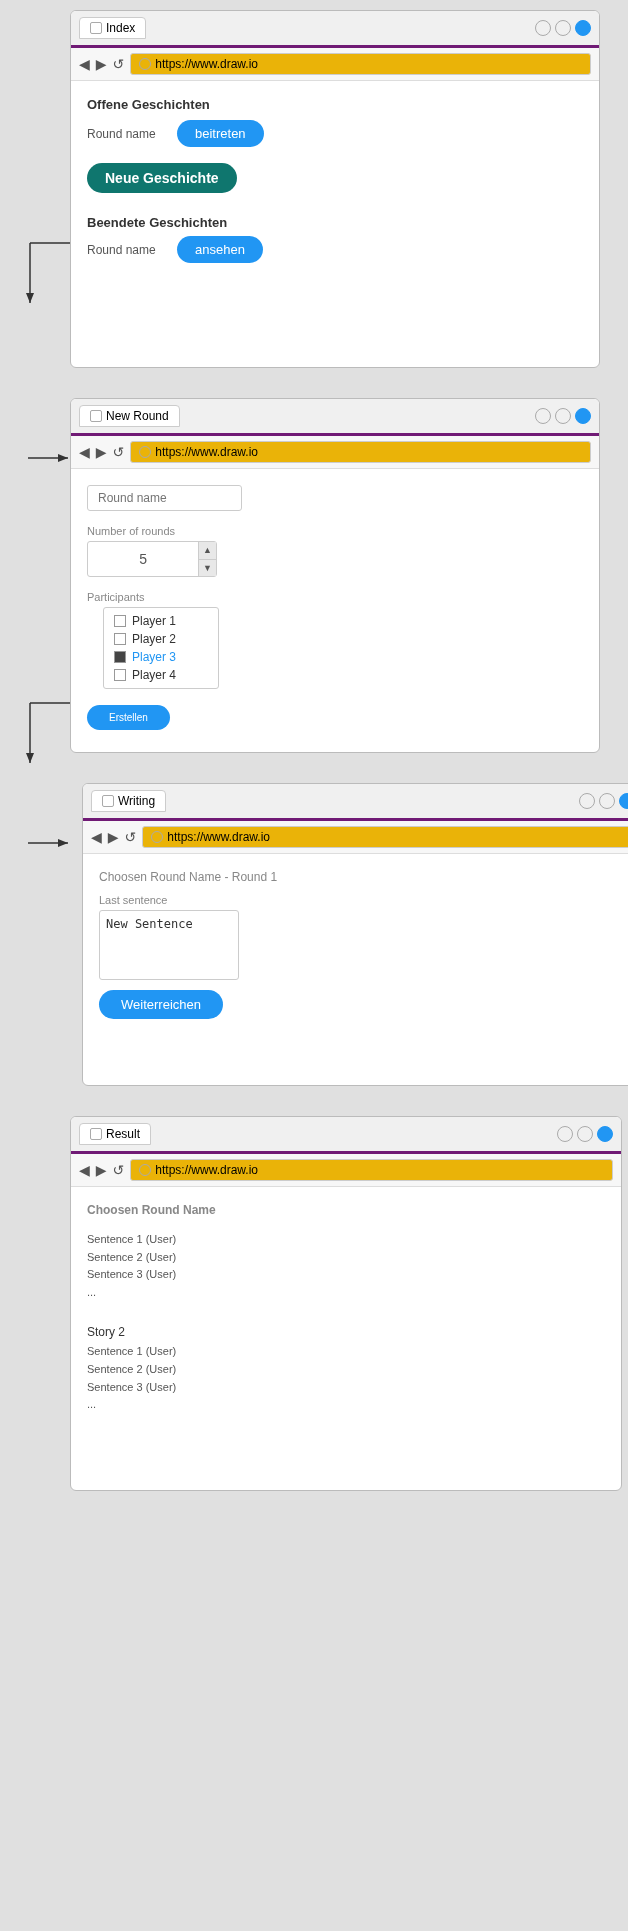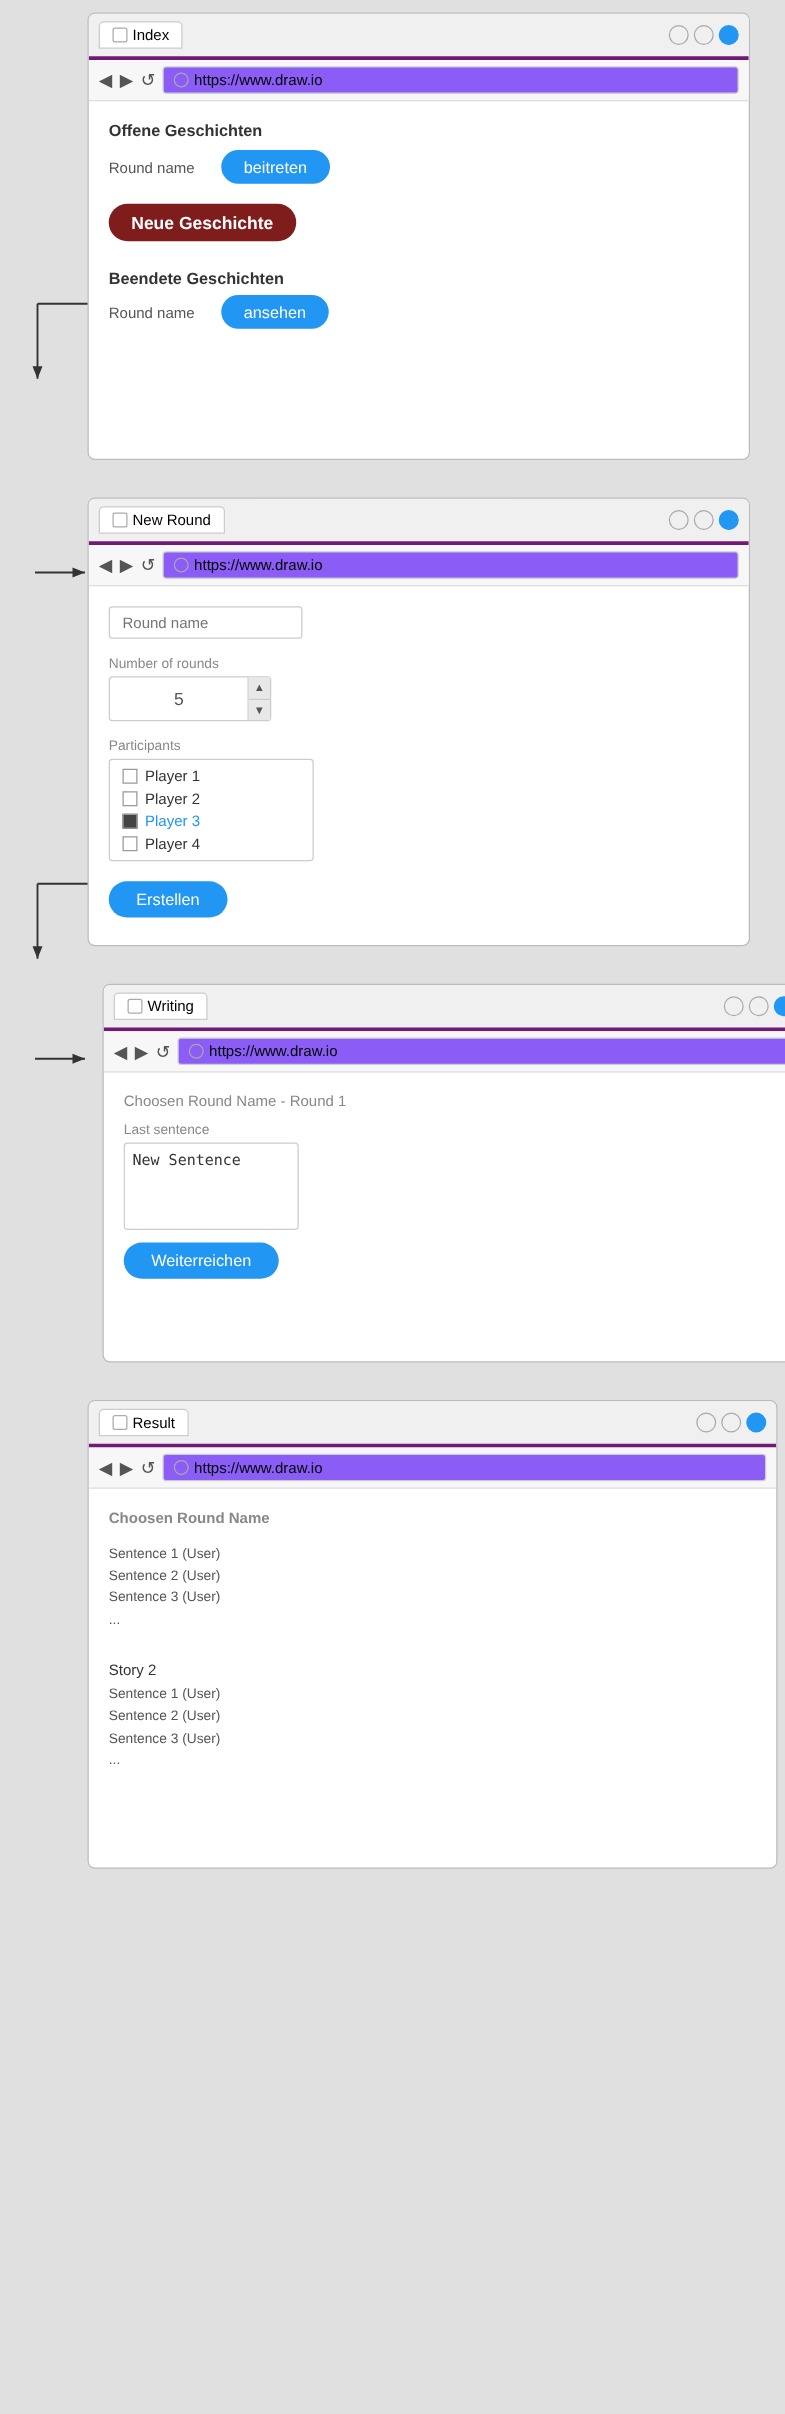--- a/index.html
+++ b/index.html
@@ -80,21 +80,21 @@
       background: none;
       border: none;
     }
 
     .url-bar {
       flex: 1;
       border: 1px solid #ccc;
       border-radius: 3px;
       padding: 3px 8px;
       font-size: 12px;
-      background: #8b5cf6;
+      background: #eab308;
       display: flex;
       align-items: center;
       gap: 4px;
     }
 
     .url-globe {
       width: 12px;
       height: 12px;
       border: 1px solid #aaa;
       border-radius: 50%;
@@ -131,21 +131,21 @@
       color: #fff;
       border: none;
       border-radius: 20px;
       padding: 6px 18px;
       font-size: 13px;
       cursor: pointer;
       font-weight: normal;
     }
 
     .btn-neue {
-      background: #7f1d1d;
+      background: #0f766e;
       color: #fff;
       border: none;
       border-radius: 20px;
       padding: 7px 18px;
       font-size: 14px;
       cursor: pointer;
       font-weight: bold;
       margin: 8px 0 12px 0;
       display: inline-block;
     }
@@ -207,22 +207,23 @@
     }
 
     .spinner-btn:first-child {
       border-bottom: 1px solid #ccc;
     }
 
     .participants-box {
       border: 1px solid #ccc;
       border-radius: 3px;
       padding: 6px 10px;
-      width: 164px;
+      width: 116px;
       margin-top: 4px;
+      margin-left: 16px;
     }
 
     .participant-item {
       display: flex;
       align-items: center;
       gap: 6px;
       margin-bottom: 4px;
       font-size: 12px;
     }
 
@@ -394,21 +395,21 @@
             <span class="checkbox checked"></span>
             <span class="player-name highlight">Player 3</span>
           </div>
           <div class="participant-item">
             <span class="checkbox"></span>
             <span class="player-name">Player 4</span>
           </div>
         </div>
       </div>
       <div style="margin-top: 16px; margin-bottom: 6px;">
-        <button class="btn-blue" style="border-radius:20px; padding: 7px 22px; font-size:13px;">Erstellen</button>
+        <button class="btn-blue" style="border-radius:20px; padding: 7px 22px; font-size:10px;">Erstellen</button>
       </div>
     </div>
   </div>
 </div>
 
 <div style="position:relative; height: 0; margin-bottom: 0;">
   <svg style="position:absolute; left:0; top:-80px; overflow:visible; pointer-events:none;" width="100" height="100">
     <line x1="60" y1="0" x2="20" y2="0" stroke="#333" stroke-width="1.5"></line>
     <line x1="20" y1="0" x2="20" y2="60" stroke="#333" stroke-width="1.5"></line>
     <polygon points="20,60 16,50 24,50" fill="#333"></polygon>

